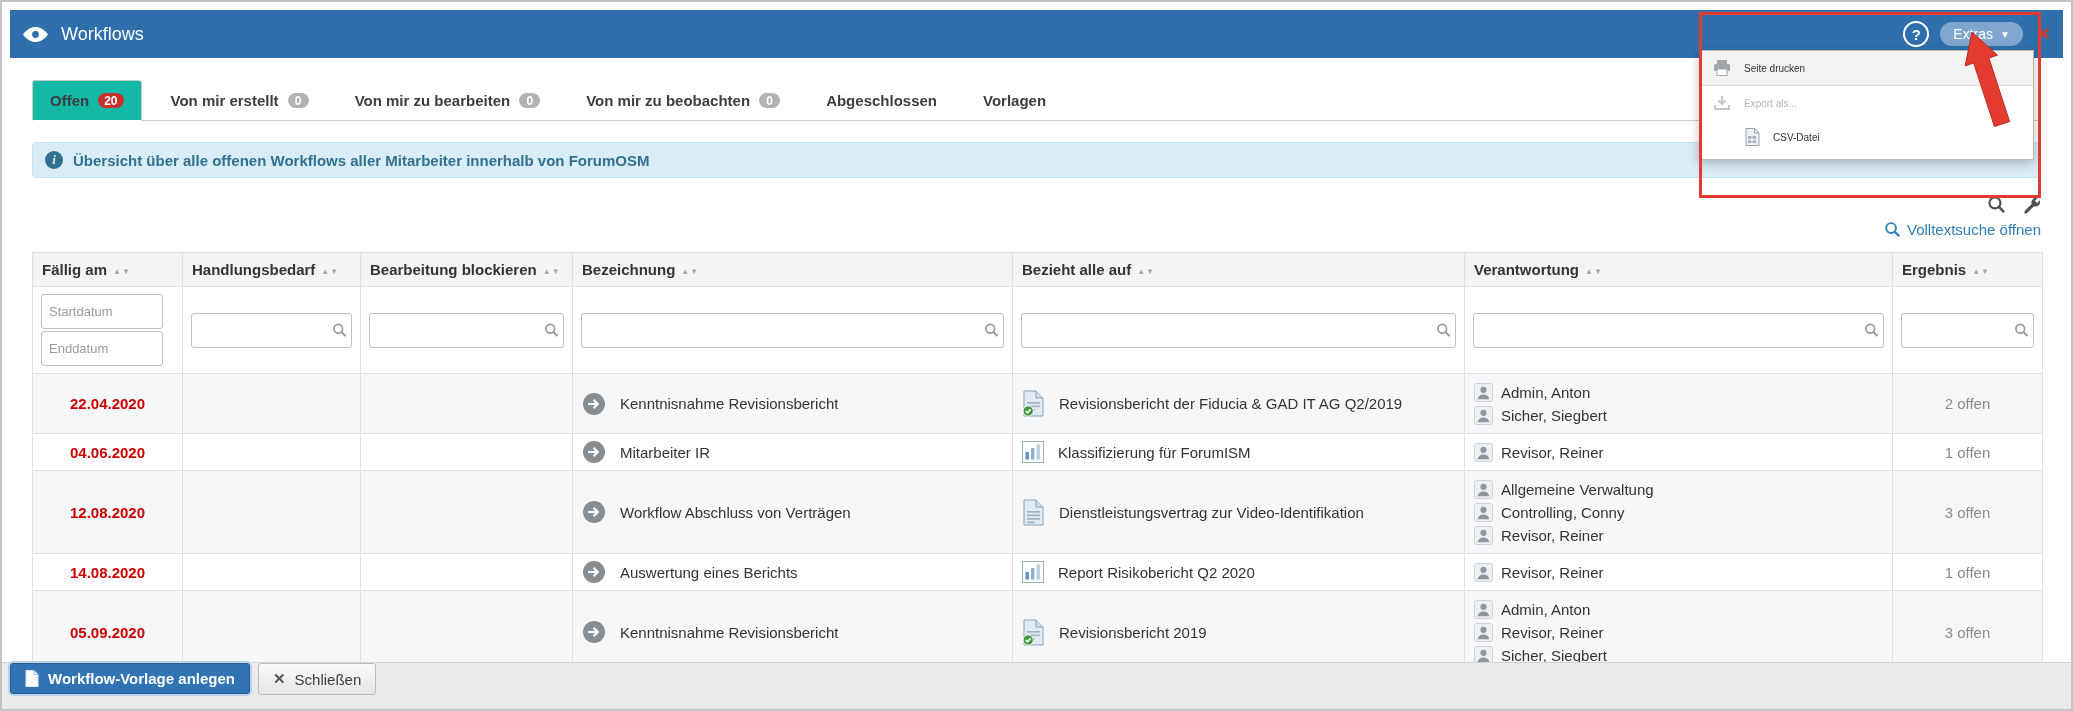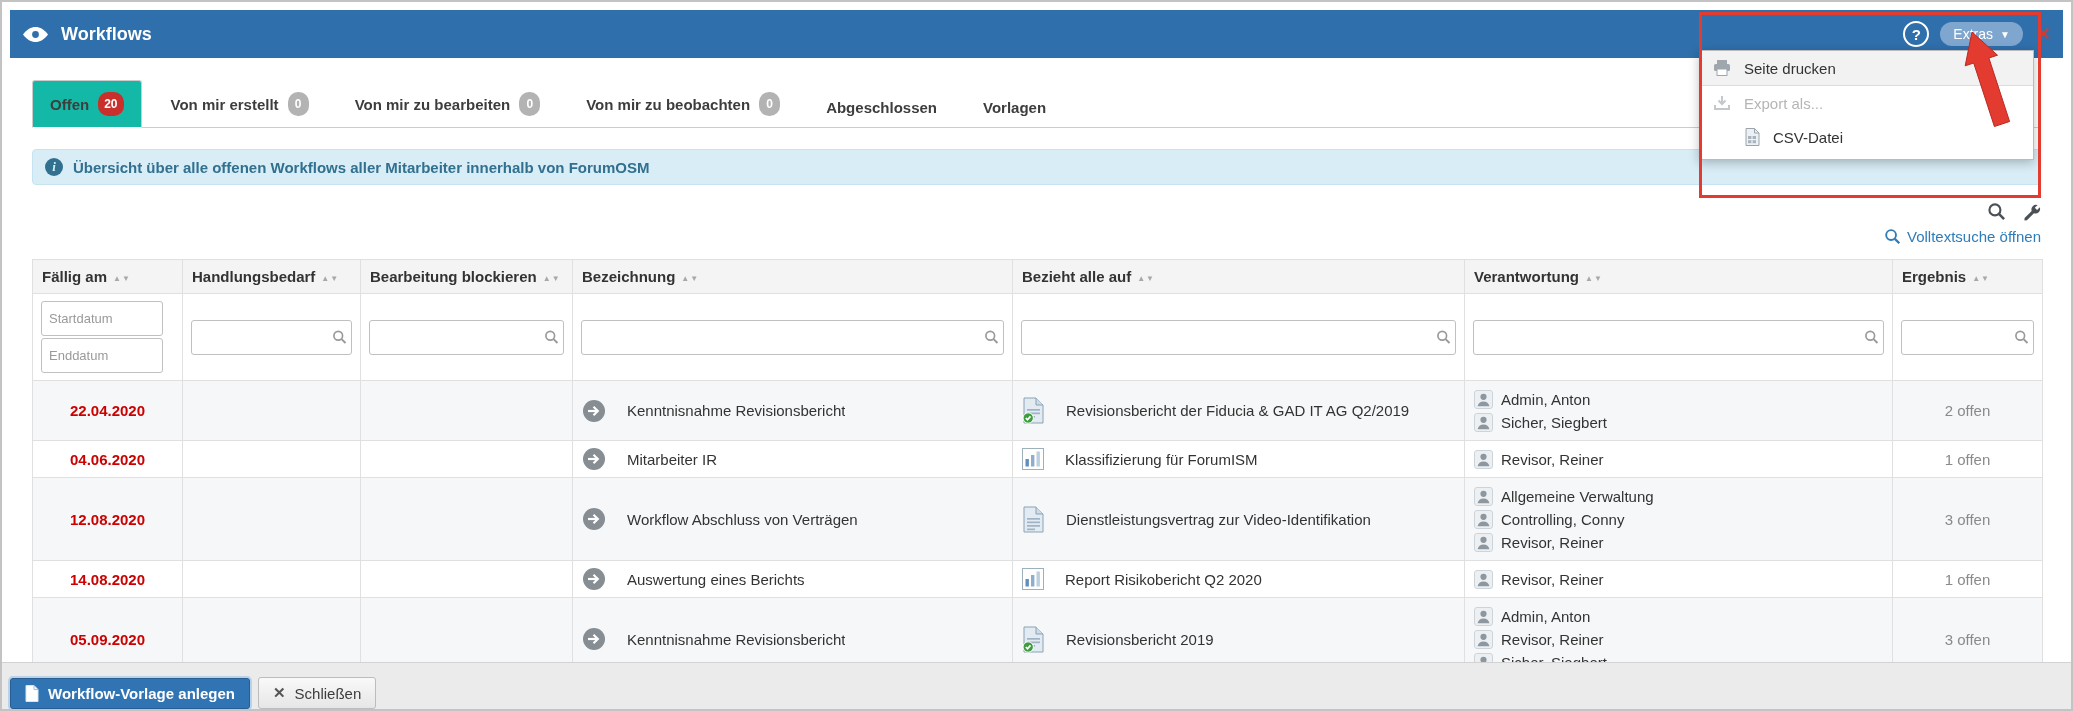--- a/index.html
+++ b/index.html
@@ -1,35 +1,35 @@
 <!DOCTYPE html>
 <html><head>
 <meta charset="utf-8">
 <style>
   html,body{margin:0;padding:0;background:#ffffff;}
   body{font-family:"Liberation Sans",sans-serif;font-size:15px;color:#333;}
   .window{position:relative;width:2073px;height:711px;box-sizing:border-box;border:2px solid #c3c3c3;background:#fff;overflow:hidden;}
 
   
   .titlebar{position:absolute;left:8px;top:8px;right:8px;height:48px;background:#2f6fab;display:flex;align-items:center;padding:0 12px;box-sizing:border-box;}
-  .title{color:#fff;font-weight:bold;font-size:18px;margin-left:12px;}
+  .title{color:#fff;font-weight:normal;font-size:18px;margin-left:12px;}
   .titlebar-right{margin-left:auto;display:flex;align-items:center;gap:11px;}
   .help-btn{width:26px;height:26px;border:2px solid #fff;border-radius:50%;color:#fff;display:flex;align-items:center;justify-content:center;font-weight:bold;font-size:15px;box-sizing:border-box;cursor:pointer;}
   .extras-btn{background:#7fa6cf;color:#fff;border-radius:13px;padding:4px 13px;font-size:14px;display:flex;align-items:center;gap:7px;cursor:pointer;}
   .extras-caret{font-size:10px;}
   .close-x{color:#d23b34;font-weight:bold;font-size:18px;cursor:pointer;margin-left:2px;}
 
   
   .content{position:absolute;left:8px;top:56px;right:8px;bottom:47px;overflow:hidden;background:#fff;}
 
   
   .tabbar{margin:22px 22px 0;display:flex;align-items:flex-end;border-bottom:1px solid #ccc;}
   .tab{padding:11px 17px;display:flex;gap:9px;align-items:center;font-weight:bold;color:#3d3d3d;margin-right:12px;cursor:pointer;white-space:nowrap;}
   .tab.active{border:1px solid #ccc;border-bottom:1px solid #fff;background:#14b8a6;border-radius:3px 3px 0 0;margin-bottom:-1px;}
-  .badge{min-width:21px;height:24px;border-radius:10px;background:#b3b3b3;color:#fff;font-size:12px;font-weight:bold;display:inline-flex;align-items:center;justify-content:center;padding:0 6px;box-sizing:border-box;}
+  .badge{min-width:21px;height:15px;border-radius:10px;background:#b3b3b3;color:#fff;font-size:12px;font-weight:bold;display:inline-flex;align-items:center;justify-content:center;padding:0 6px;box-sizing:border-box;}
   .badge-red{background:#c9302c;}
 
   
   .infobar{margin:21px 22px 0;background:#d9edf7;border:1px solid #c6e3f1;border-radius:4px;color:#31708f;font-weight:bold;padding:8px 12px;display:flex;gap:10px;align-items:center;font-size:15px;}
   .info-ic{flex:0 0 auto;width:18px;height:18px;border-radius:50%;background:#31708f;color:#d9edf7;font-weight:bold;display:flex;align-items:center;justify-content:center;font-size:13px;font-family:"Liberation Serif",serif;font-style:italic;}
 
   
   .tools-row{margin:15px 22px 0;display:flex;justify-content:flex-end;align-items:center;gap:16px;color:#4a5056;height:22px;}
   .tool-btn{cursor:pointer;display:inline-flex;}
   .fulltext-row{margin:6px 22px 0;display:flex;justify-content:flex-end;height:23px;}
@@ -44,35 +44,35 @@
   .filter-wrap{position:relative;display:block;}
   input.filter{width:100%;height:35px;border:1px solid #c0c0c0;border-radius:3px;box-sizing:border-box;padding:2px 24px 2px 7px;font-size:13px;color:#555;font-family:inherit;background:#fff;}
   input.filter.date{width:92%;padding-right:7px;display:block;margin:2px 0;}
   input.filter::placeholder{color:#9a9a9a;}
   .filter-wrap .mag{position:absolute;right:5px;top:50%;transform:translateY(-50%);color:#9a9a9a;display:inline-flex;}
   .grid tbody tr:nth-child(odd){background:#f6f7f8;}
   .grid tbody tr{cursor:pointer;}
   .grid tbody td{padding:6px 9px;font-size:15px;color:#333;}
   .due{color:#cc0000;font-weight:bold;text-align:center;display:block;}
   .result{color:#8a8a8a;text-align:center;display:block;}
-  .cellflex{display:flex;align-items:center;gap:21px;min-height:24px;}
+  .cellflex{display:flex;align-items:center;gap:14px;min-height:24px;}
   .cellflex > span:last-child{overflow:hidden;white-space:nowrap;text-overflow:clip;}
   .person{display:flex;align-items:center;gap:8px;margin:1px 0;height:22px;}
   .icw{display:inline-flex;flex:0 0 auto;align-items:center;}
 
   
-  .footer{position:absolute;left:0;right:0;bottom:0;height:47px;background:#ebebeb;border-top:1px solid #d2d2d2;display:flex;align-items:flex-end;padding:0 8px;gap:8px;box-sizing:border-box;z-index:20;}
+  .footer{position:absolute;left:0;right:0;bottom:0;height:47px;background:#ebebeb;border-top:1px solid #d2d2d2;display:flex;align-items:flex-start;padding:0 8px;gap:8px;box-sizing:border-box;z-index:20;}
   .btn{display:flex;gap:9px;align-items:center;border-radius:3px;padding:6px 14px;font-size:15px;cursor:pointer;font-family:inherit;}
   .btn-primary{background:#3174b4;border:1px solid #275d91;color:#fff;font-weight:bold;box-shadow:0 0 0 2px #b9d2ea;}
   .btn-secondary{background:linear-gradient(#f9f9f9,#e6e6e6);border:1px solid #bcbcbc;color:#3d3d3d;}
   .btn-x{font-weight:bold;color:#555;}
 
   
   .dropdown{position:absolute;top:48px;right:37px;width:333px;background:#fff;border:1px solid #bbb;box-shadow:0 3px 10px rgba(0,0,0,.25);z-index:40;padding-bottom:5px;}
-  .menu-item{display:flex;align-items:center;gap:13px;padding:7px 13px;font-size:15px;color:#333;cursor:pointer;height:20px;}
+  .menu-item{display:flex;align-items:center;gap:13px;padding:7px 13px;font-size:10px;color:#333;cursor:pointer;height:20px;}
   .menu-item.highlight{background:#f2f2f2;border-bottom:1px solid #ddd;}
   .menu-item.disabled{color:#b5b5b5;cursor:default;}
   .menu-item.indent{padding-left:45px;}
 
   
   .annot-rect{position:absolute;left:1697px;top:10px;width:342px;height:186px;border:3px solid #e33b30;z-index:50;pointer-events:none;box-sizing:border-box;}
   .annot-arrow{position:absolute;left:1915px;top:22px;z-index:60;pointer-events:none;}
 </style>
 </head>
 <body>

